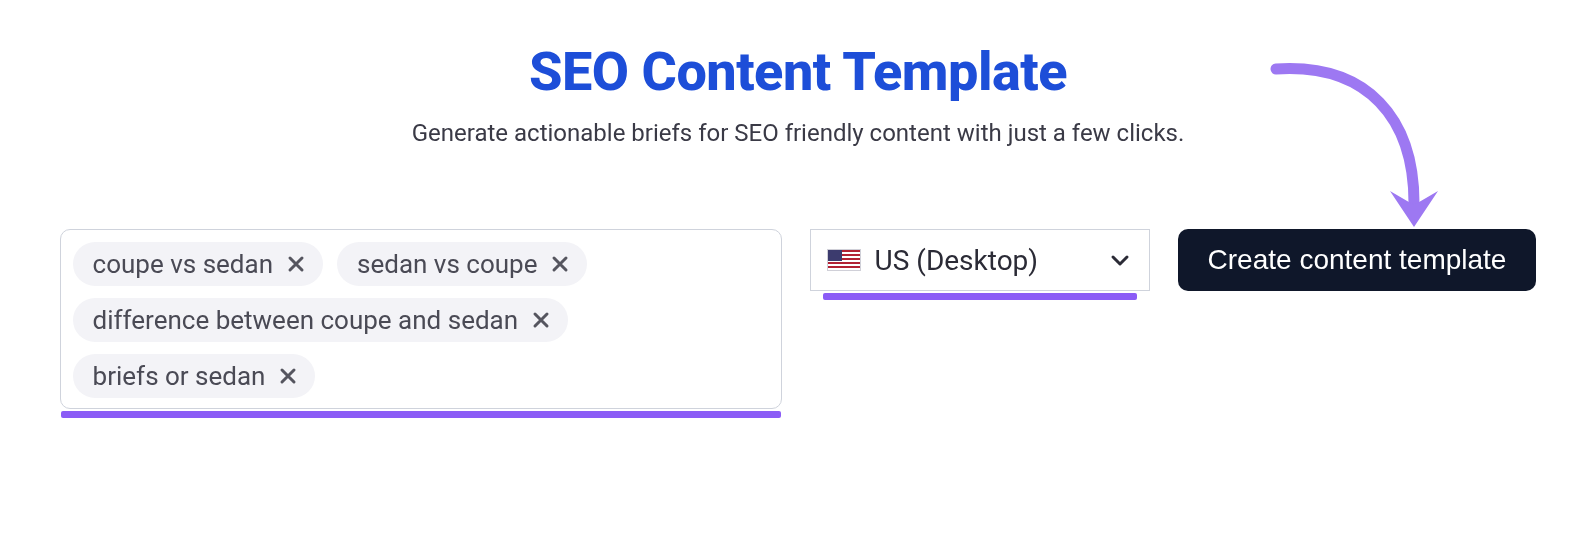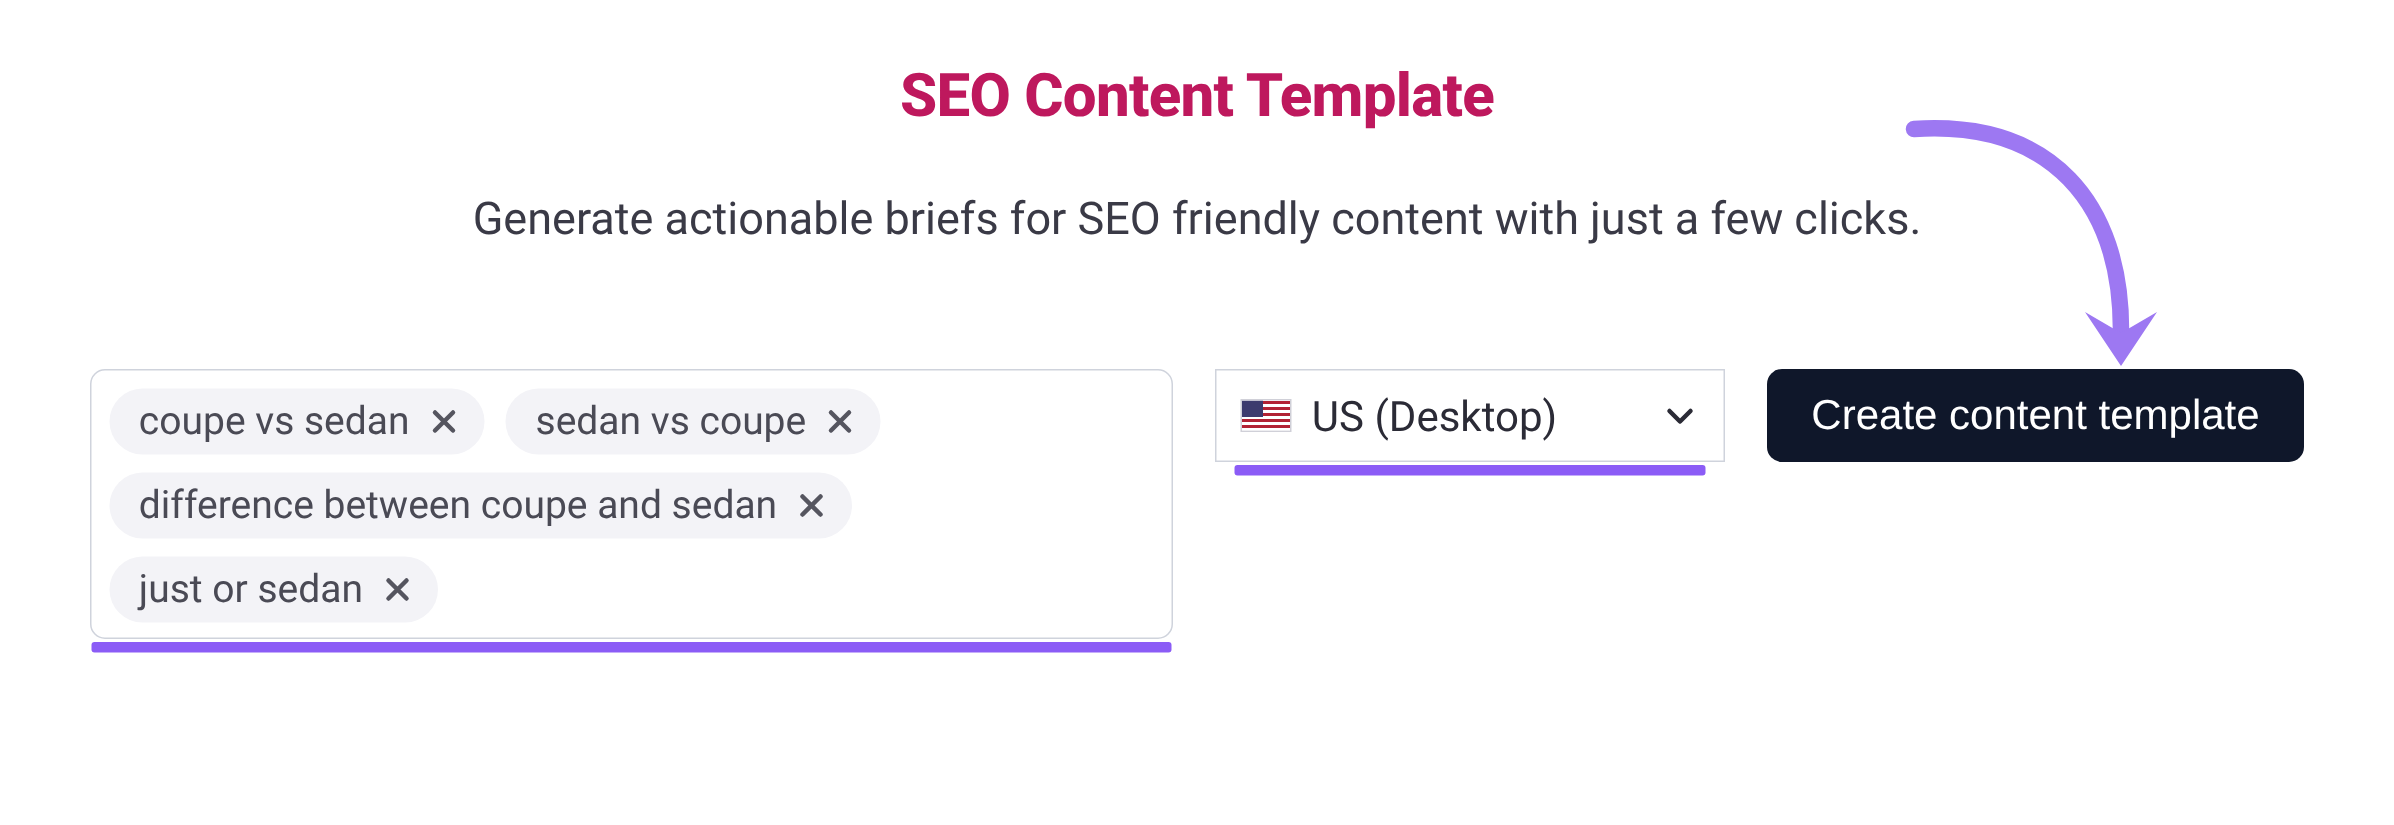--- a/index.html
+++ b/index.html
@@ -9,28 +9,28 @@
       width: 1596px;
       height: 550px;
       color: #1e1e2a;
     }
     .wrap {
       width: 100%;
       padding-top: 40px;
       text-align: center;
     }
     .page-title {
-      font-size: 40px;
+      font-size: 54px;
       font-weight: 800;
       letter-spacing: -0.5px;
-      color: #be185d;
+      color: #1d4ed8;
     }
     .page-sub {
-      margin-top: 42px;
-      font-size: 30px;
+      margin-top: 16px;
+      font-size: 24px;
       font-weight: 400;
       color: #3a3a46;
     }
     .form-row {
       margin: 82px auto 0;
       display: flex;
       gap: 28px;
       justify-content: center;
       align-items: flex-start;
       width: fit-content;
@@ -181,21 +181,21 @@
       </span>
       <span class="chip">
         <span>difference between coupe and sedan</span>
         <span class="x">
           <svg width="18" height="18" viewBox="0 0 18 18">
               <path d="M3 3 L15 15 M15 3 L3 15" stroke="#55555f" stroke-width="3" stroke-linecap="round"></path>
             </svg>
         </span>
       </span>
       <span class="chip">
-        <span>just or sedan</span>
+        <span>briefs or sedan</span>
         <span class="x">
           <svg width="18" height="18" viewBox="0 0 18 18">
               <path d="M3 3 L15 15 M15 3 L3 15" stroke="#55555f" stroke-width="3" stroke-linecap="round"></path>
             </svg>
         </span>
       </span>
       <span class="underline-purple"></span>
     </div>
 
     <div class="region-select">

